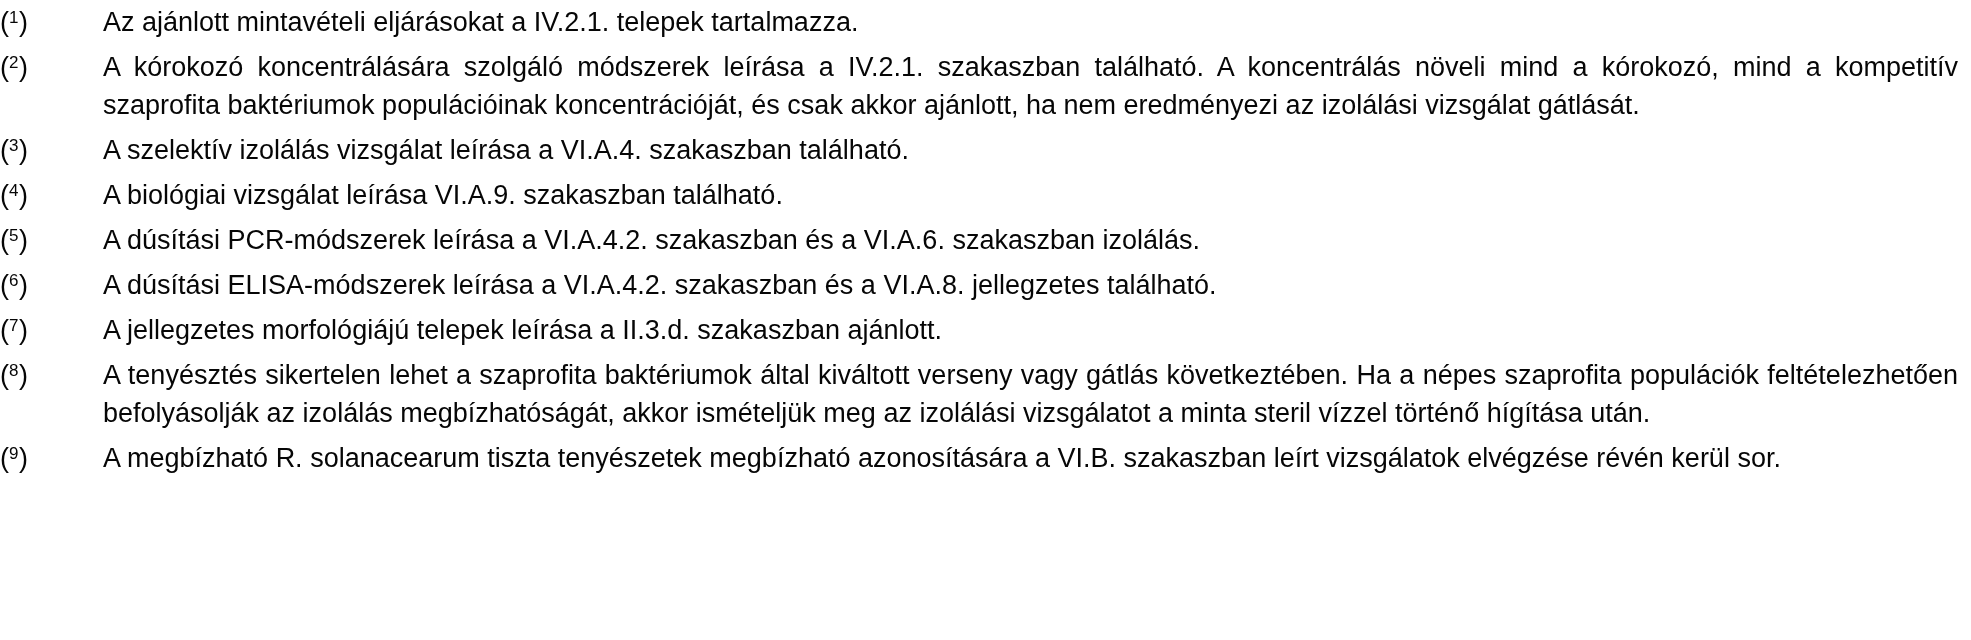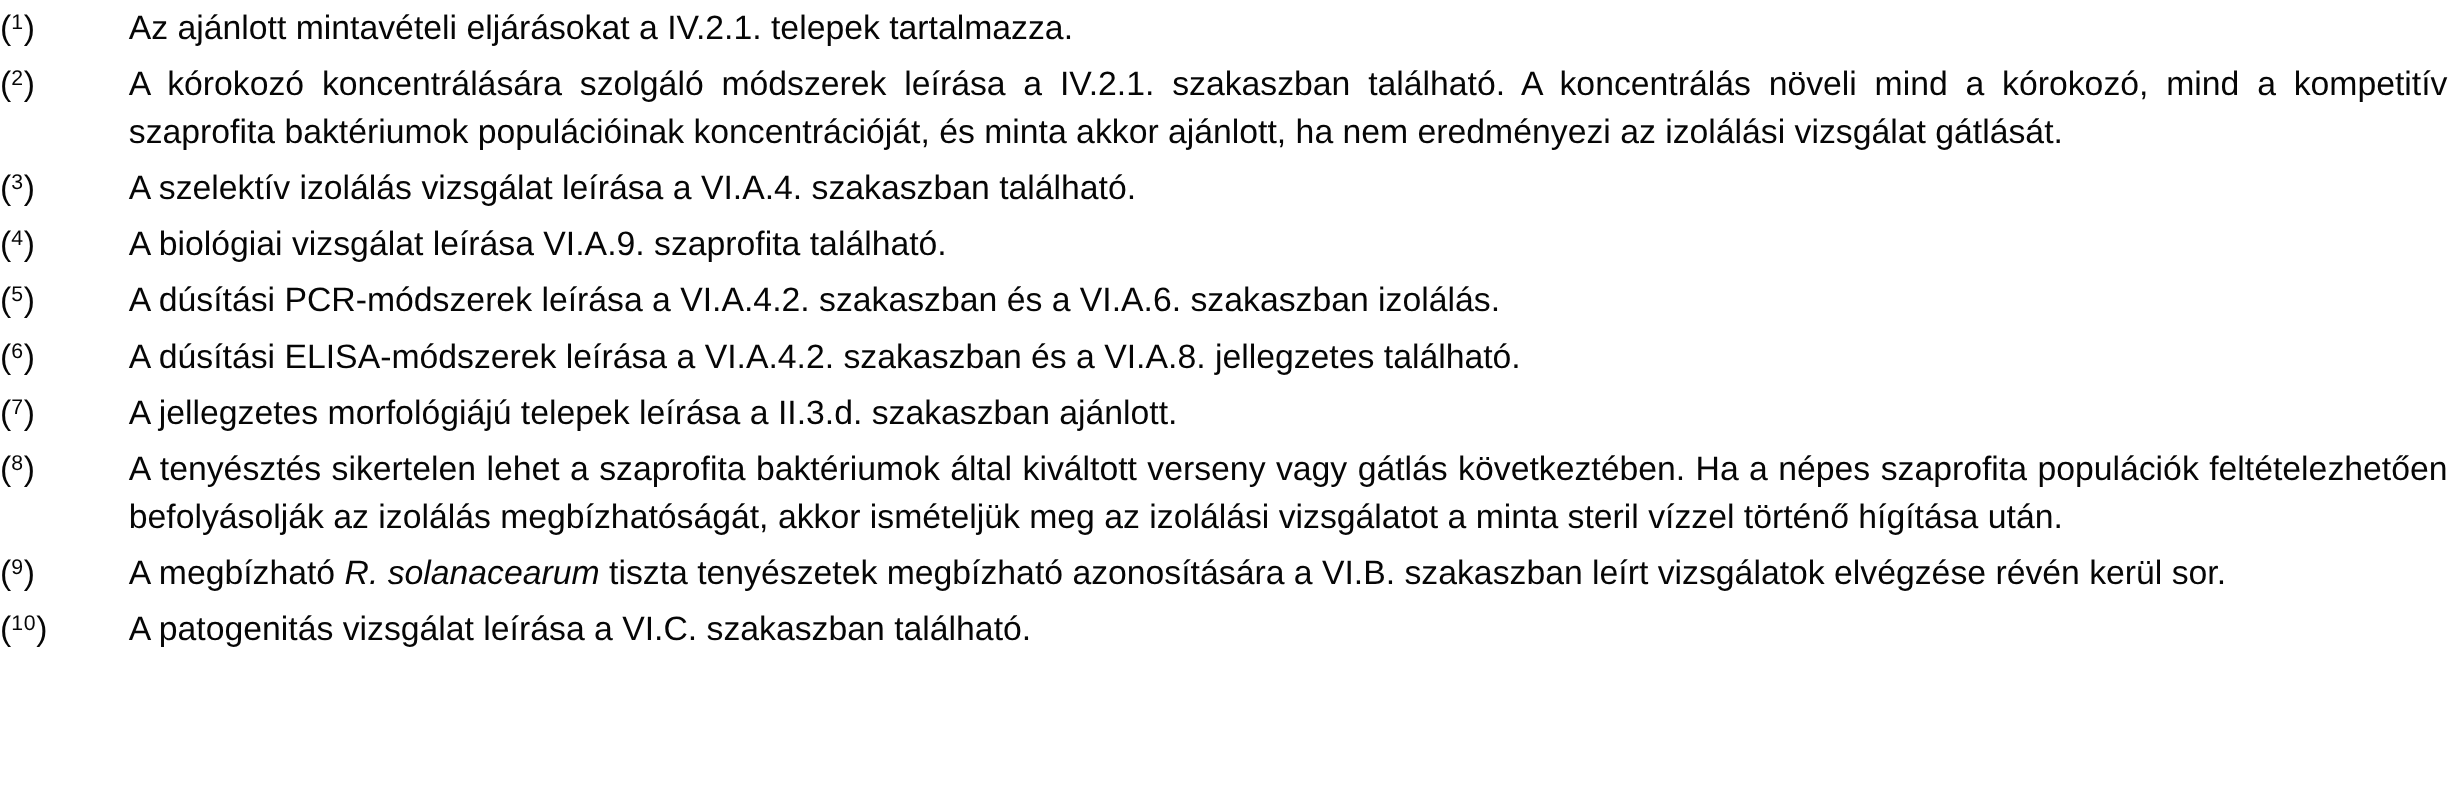--- a/index.html
+++ b/index.html
@@ -39,45 +39,44 @@
     font-size: 17px;
     line-height: 0;
     vertical-align: 8px;
     letter-spacing: 0.5px;
   }
   .fn-text {
     flex: 1 1 auto;
     text-align: justify;
   }
   .fn-text .seg-italic {
-    font-style: italic;
   }
 </style>
 </head>
 <body>
 
 <div class="footnotes" id="footnotes-root">
   <div class="footnote">
     <span class="fn-marker"><span class="paren-open">(</span><sup>1</sup><span class="paren-close">)</span></span>
     <span class="fn-text"><span class="seg-normal">Az ajánlott mintavételi eljárásokat a IV.2.1. telepek tartalmazza.</span></span>
   </div>
 
   <div class="footnote">
     <span class="fn-marker"><span class="paren-open">(</span><sup>2</sup><span class="paren-close">)</span></span>
-    <span class="fn-text"><span class="seg-normal">A kórokozó koncentrálására szolgáló módszerek leírása a IV.2.1. szakaszban található. A koncentrálás növeli mind a kórokozó, mind a kompetitív szaprofita baktériumok populációinak koncentrációját, és minta akkor ajánlott, ha nem eredményezi az izolálási vizsgálat gátlását.</span></span>
+    <span class="fn-text"><span class="seg-normal">A kórokozó koncentrálására szolgáló módszerek leírása a IV.2.1. szakaszban található. A koncentrálás növeli mind a kórokozó, mind a kompetitív szaprofita baktériumok populációinak koncentrációját, és csak akkor ajánlott, ha nem eredményezi az izolálási vizsgálat gátlását.</span></span>
   </div>
 
   <div class="footnote">
     <span class="fn-marker"><span class="paren-open">(</span><sup>3</sup><span class="paren-close">)</span></span>
     <span class="fn-text"><span class="seg-normal">A szelektív izolálás vizsgálat leírása a VI.A.4. szakaszban található.</span></span>
   </div>
 
   <div class="footnote">
     <span class="fn-marker"><span class="paren-open">(</span><sup>4</sup><span class="paren-close">)</span></span>
-    <span class="fn-text"><span class="seg-normal">A biológiai vizsgálat leírása VI.A.9. szaprofita található.</span></span>
+    <span class="fn-text"><span class="seg-normal">A biológiai vizsgálat leírása VI.A.9. szakaszban található.</span></span>
   </div>
 
   <div class="footnote">
     <span class="fn-marker"><span class="paren-open">(</span><sup>5</sup><span class="paren-close">)</span></span>
     <span class="fn-text"><span class="seg-normal">A dúsítási PCR-módszerek leírása a VI.A.4.2. szakaszban és a VI.A.6. szakaszban izolálás.</span></span>
   </div>
 
   <div class="footnote">
     <span class="fn-marker"><span class="paren-open">(</span><sup>6</sup><span class="paren-close">)</span></span>
     <span class="fn-text"><span class="seg-normal">A dúsítási ELISA-módszerek leírása a VI.A.4.2. szakaszban és a VI.A.8. jellegzetes található.</span></span>
@@ -91,17 +90,13 @@
   <div class="footnote">
     <span class="fn-marker"><span class="paren-open">(</span><sup>8</sup><span class="paren-close">)</span></span>
     <span class="fn-text"><span class="seg-normal">A tenyésztés sikertelen lehet a szaprofita baktériumok által kiváltott verseny vagy gátlás következtében. Ha a népes szaprofita populációk feltételezhetően befolyásolják az izolálás megbízhatóságát, akkor ismételjük meg az izolálási vizsgálatot a minta steril vízzel történő hígítása után.</span></span>
   </div>
 
   <div class="footnote">
     <span class="fn-marker"><span class="paren-open">(</span><sup>9</sup><span class="paren-close">)</span></span>
     <span class="fn-text"><span class="seg-normal">A megbízható </span><span class="seg-italic">R. solanacearum</span><span class="seg-normal"> tiszta tenyészetek megbízható azonosítására a VI.B. szakaszban leírt vizsgálatok elvégzése révén kerül sor.</span></span>
   </div>
 
-  <div class="footnote">
-    <span class="fn-marker"><span class="paren-open">(</span><sup>10</sup><span class="paren-close">)</span></span>
-    <span class="fn-text"><span class="seg-normal">A patogenitás vizsgálat leírása a VI.C. szakaszban található.</span></span>
-  </div>
 </div>
 
 </body></html>

